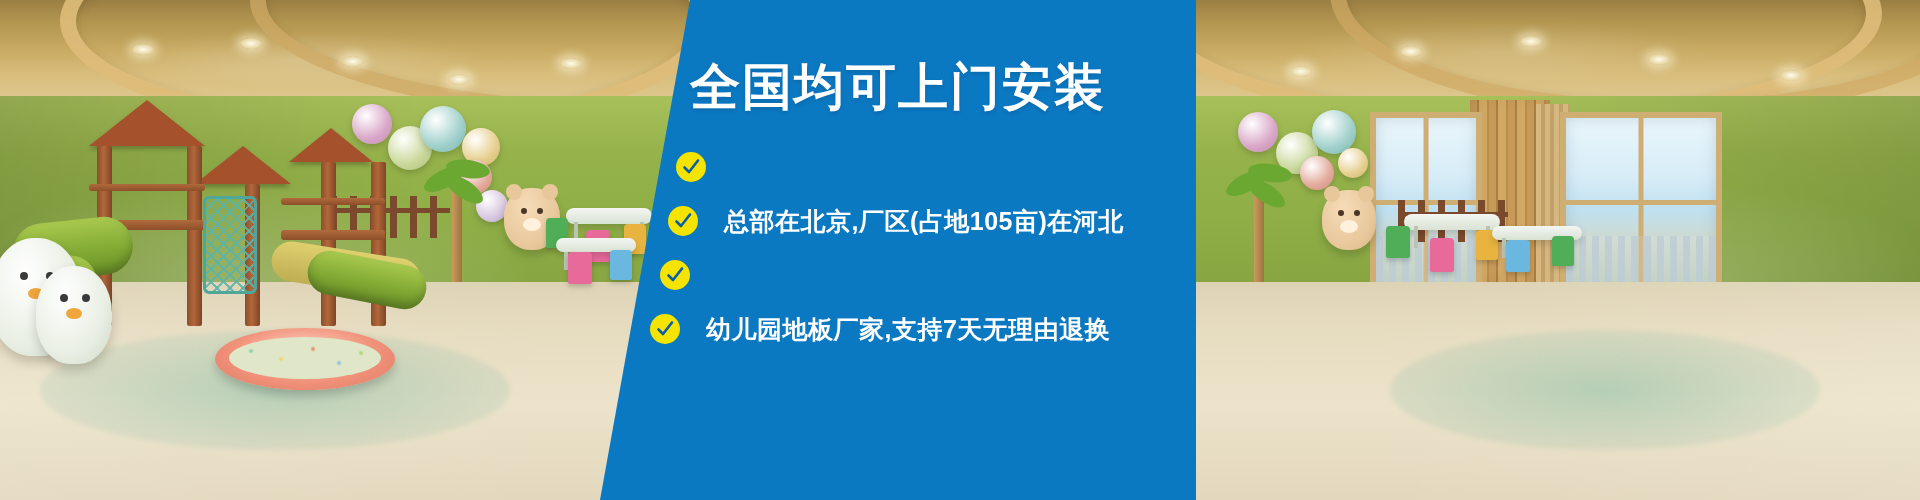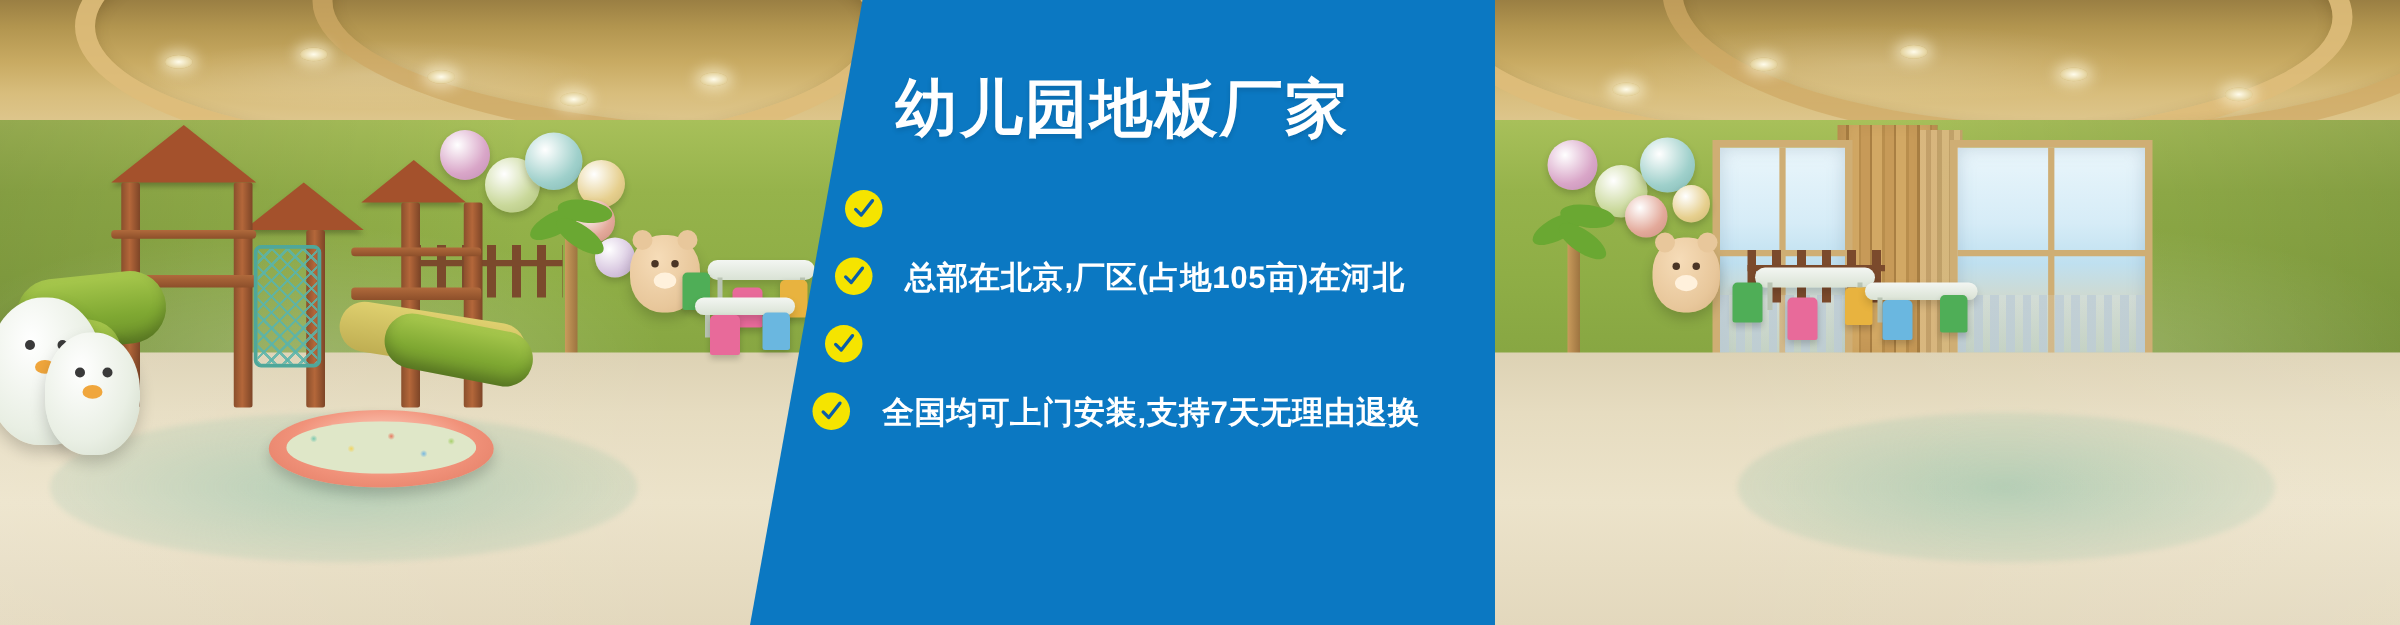--- a/index.html
+++ b/index.html
@@ -387,21 +387,21 @@
     <div style="position:absolute;left:754px;top:298px;width:18px;height:18px;border-radius:50%;background:#7dbb47;"></div>
     <div style="position:absolute;left:700px;top:250px;width:34px;height:40px;background:#8fc24e;border-radius:4px;"></div>
     <div style="position:absolute;left:668px;top:256px;width:30px;height:36px;background:#e8b33f;border-radius:4px;"></div>
 
   </div>
 
   <div class="panel-wrap"></div>
 
   <div class="panel-content">
 
-    <div class="headline">幼儿园地板厂家</div>
+    <div class="headline">全国均可上门安装</div>
 
     <div class="bullets">
 
       <div class="bullet">
         <span class="check-icon">
           <svg width="22" height="22" viewBox="0 0 22 22" aria-hidden="true">
             <path d="M4.5 11.5 L9 16 L18 4.5" fill="none" stroke="#0b5ea8" stroke-width="2.6" stroke-linecap="round" stroke-linejoin="round"></path>
           </svg>
         </span>
       </div>
@@ -422,19 +422,19 @@
           </svg>
         </span>
       </div>
 
       <div class="bullet">
         <span class="check-icon">
           <svg width="22" height="22" viewBox="0 0 22 22" aria-hidden="true">
             <path d="M4.5 11.5 L9 16 L18 4.5" fill="none" stroke="#0b5ea8" stroke-width="2.6" stroke-linecap="round" stroke-linejoin="round"></path>
           </svg>
         </span>
-        <span class="bullet-text">全国均可上门安装,支持7天无理由退换</span>
+        <span class="bullet-text">幼儿园地板厂家,支持7天无理由退换</span>
       </div>
 
     </div>
   </div>
 
 </div>
 
 </body></html>

